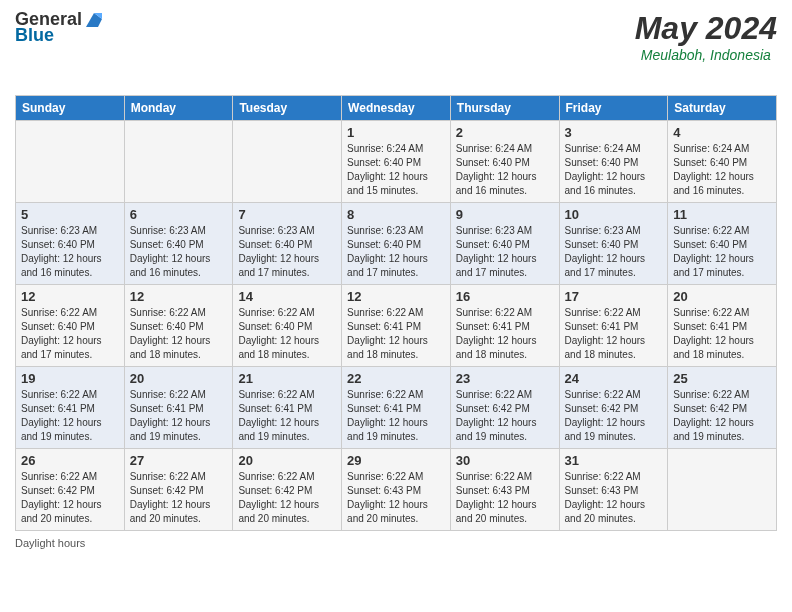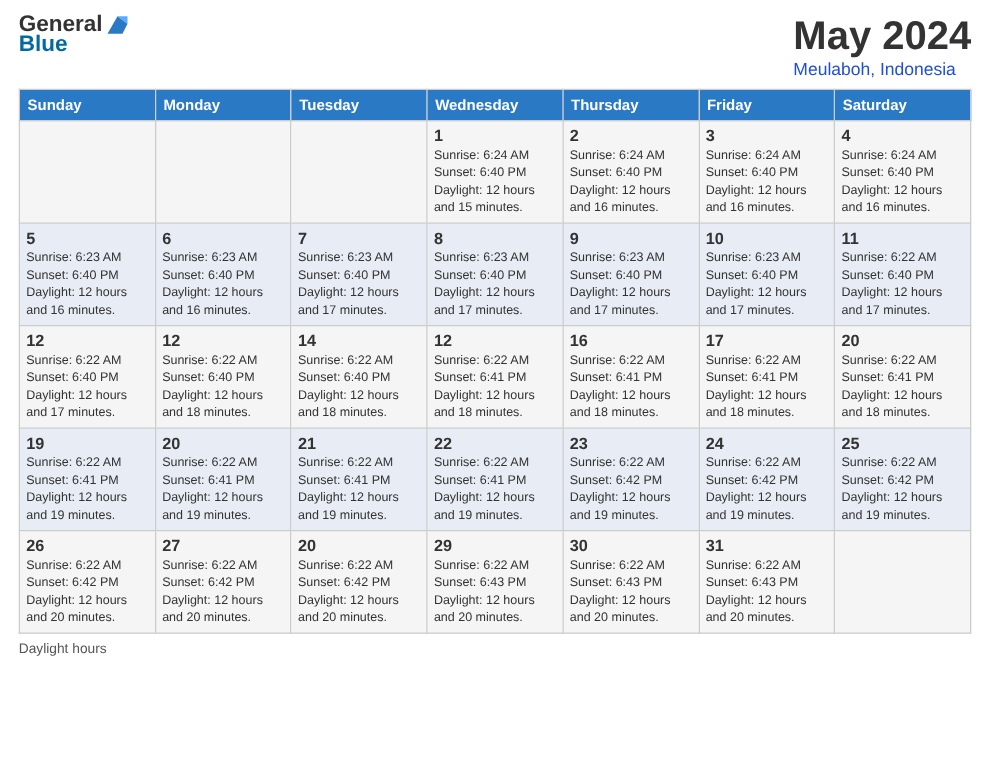--- a/index.html
+++ b/index.html
@@ -32,37 +32,39 @@
       font-weight: bold;
       line-height: 1.1;
     }
     .logo-general {
       color: #333;
     }
     .logo-blue {
       color: #0369a1;
     }
     .title-area {
-      text-align: left;
+      text-align: center;
+      font-style: italic;
     }
     .main-title {
       font-size: 32px;
       font-weight: bold;
       color: #333;
     }
     .subtitle {
       font-size: 14px;
-      color: #1d4ed8;
+      color: #15803d;
     }
     .calendar {
       flex: 1;
       border: 1px solid #ccc;
       border-collapse: collapse;
       width: 100%;
       table-layout: fixed;
+      margin-top: 24px;
     }
     .calendar thead tr th {
       background-color: #2979c5;
       color: #fff;
       font-size: 12px;
       font-weight: bold;
       padding: 5px 6px;
       text-align: left;
       border: 1px solid #ccc;
     }

